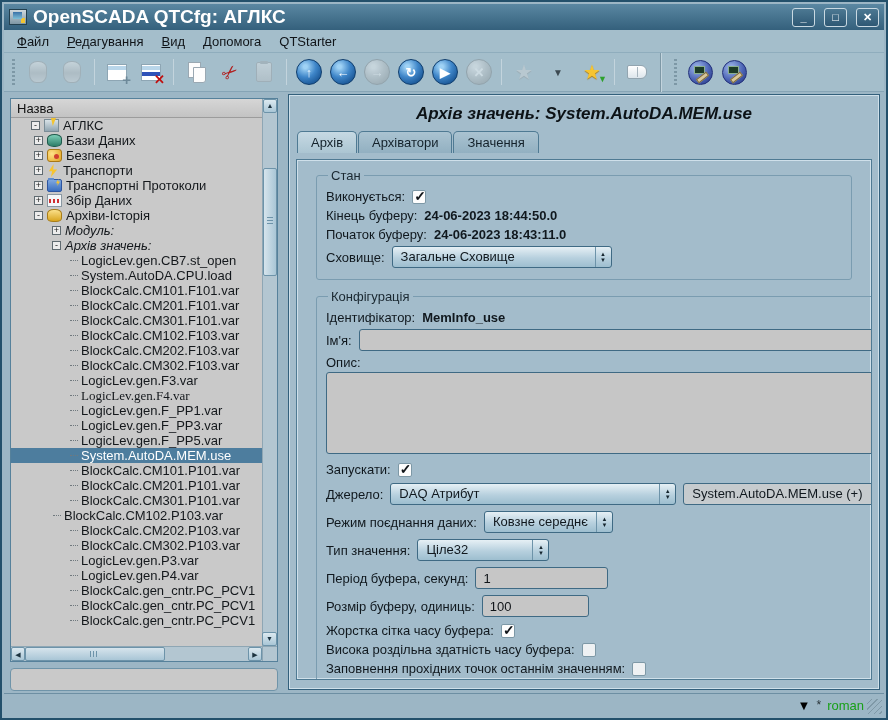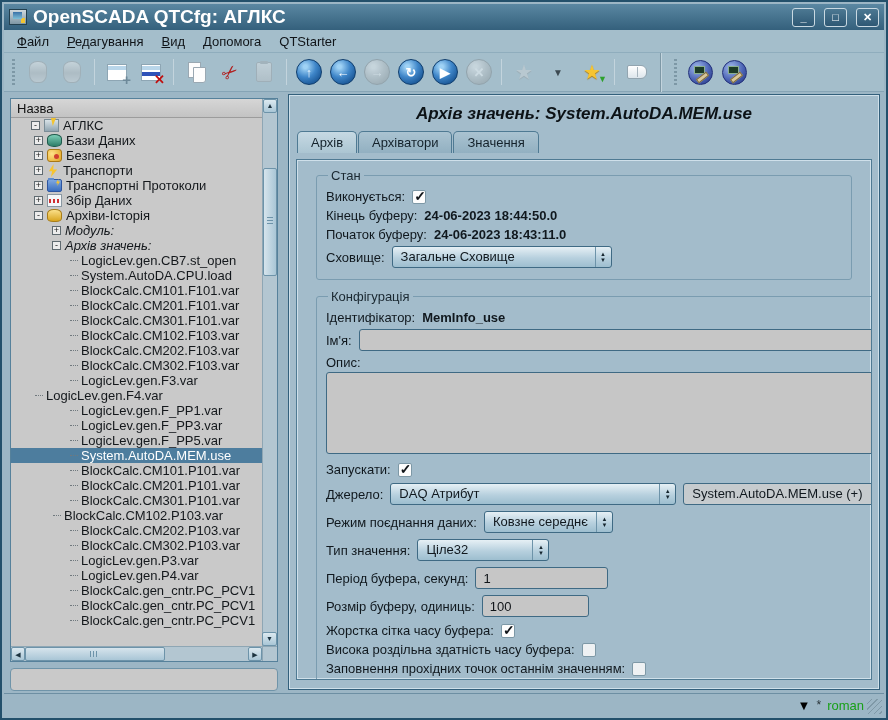--- a/index.html
+++ b/index.html
@@ -314,21 +314,21 @@
           <span class="tree-label">BlockCalc.CM202.F103.var</span>
         </div>
         <div class="tree-row" style="padding-left: 59px;">
           <span class="expander dash"></span>
           <span class="tree-label">BlockCalc.CM302.F103.var</span>
         </div>
         <div class="tree-row" style="padding-left: 59px;">
           <span class="expander dash"></span>
           <span class="tree-label">LogicLev.gen.F3.var</span>
         </div>
-        <div class="tree-row" style="padding-left: 24px;">
+        <div class="tree-row" style="padding-left: 59px; font-family: Liberation Serif, serif;">
           <span class="expander dash"></span>
           <span class="tree-label">LogicLev.gen.F4.var</span>
         </div>
         <div class="tree-row" style="padding-left: 59px;">
           <span class="expander dash"></span>
           <span class="tree-label">LogicLev.gen.F_PP1.var</span>
         </div>
         <div class="tree-row" style="padding-left: 59px;">
           <span class="expander dash"></span>
           <span class="tree-label">LogicLev.gen.F_PP3.var</span>

